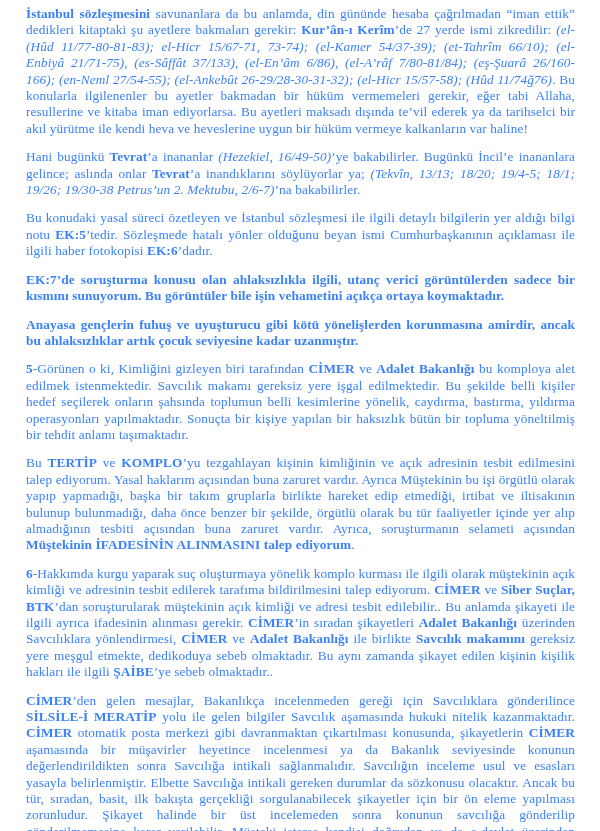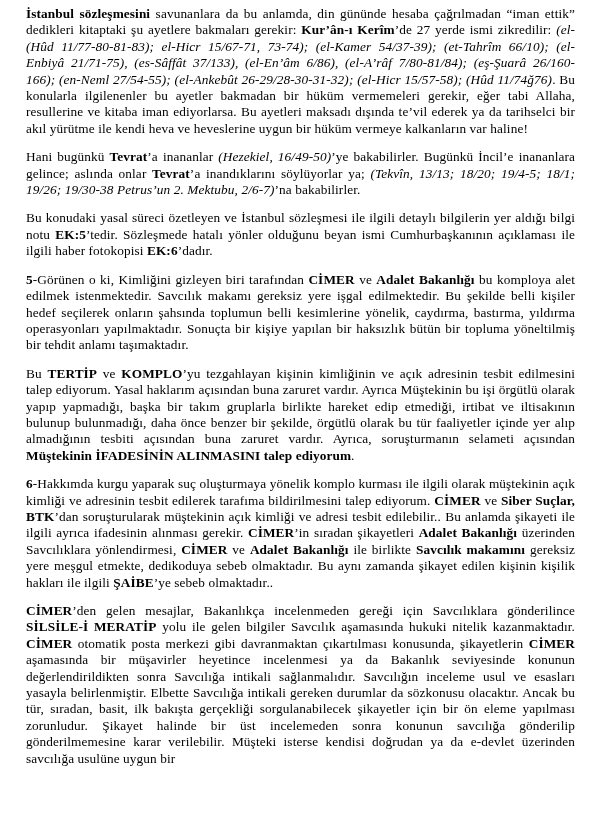--- a/index.html
+++ b/index.html
@@ -18,33 +18,35 @@
   }
   .doc-body {
     width: 100%;
   }
   .para {
     margin: 0 0 12px 0;
     text-align: justify;
     font-family: "Liberation Serif", "DejaVu Serif", serif;
     font-size: 13.3px;
     line-height: 16.4px;
-    color: #000000;
+    color: #3b82f6;
     letter-spacing: 0.1px;
   }
   .para:last-child { margin-bottom: 0; }
   .run-b { font-weight: bold; }
   .run-i { font-style: italic; }
 </style>
 </head>
 <body>
 
 <div class="page">
   <div class="doc-body">
       <p class="para"><span class="run-b">İstanbul sözleşmesini</span><span> savunanlara da bu anlamda, din gününde hesaba çağrılmadan “iman ettik” dedikleri kitaptaki şu ayetlere bakmaları gerekir: </span><span class="run-b">Kur’ân-ı Kerîm</span><span>’de 27 yerde ismi zikredilir: </span><span class="run-i">(el-(Hûd 11/77-80-81-83); el-Hicr 15/67-71, 73-74); (el-Kamer 54/37-39); (et-Tahrîm 66/10); (el-Enbiyâ 21/71-75), (es-Sâffât 37/133), (el-En’âm 6/86), (el-A’râf 7/80-81/84); (eş-Şuarâ 26/160-166); (en-Neml 27/54-55); (el-Ankebût 26-29/28-30-31-32); (el-Hicr 15/57-58); (Hûd 11/74ğ76)</span><span>. Bu konularla ilgilenenler bu ayetler bakmadan bir hüküm vermemeleri gerekir, eğer tabi Allaha, resullerine ve kitaba iman ediyorlarsa. Bu ayetleri maksadı dışında te’vil ederek ya da tarihselci bir akıl yürütme ile kendi heva ve heveslerine uygun bir hüküm vermeye kalkanların var haline!</span></p>
       <p class="para"><span>Hani bugünkü </span><span class="run-b">Tevrat</span><span>’a inananlar </span><span class="run-i">(Hezekiel, 16/49-50)</span><span>’ye bakabilirler. Bugünkü İncil’e inananlara gelince; aslında onlar </span><span class="run-b">Tevrat</span><span>’a inandıklarını söylüyorlar ya; </span><span class="run-i">(Tekvîn, 13/13; 18/20; 19/4-5; 18/1; 19/26; 19/30-38 Petrus’un 2. Mektubu, 2/6-7)</span><span>’na bakabilirler.</span></p>
       <p class="para"><span>Bu konudaki yasal süreci özetleyen ve İstanbul sözleşmesi ile ilgili detaylı bilgilerin yer aldığı bilgi notu </span><span class="run-b">EK:5</span><span>’tedir. Sözleşmede hatalı yönler olduğunu beyan ismi Cumhurbaşkanının açıklaması ile ilgili haber fotokopisi </span><span class="run-b">EK:6</span><span>’dadır.</span></p>
+      <p class="para"><span class="run-b">EK:7’de soruşturma konusu olan ahlaksızlıkla ilgili, utanç verici görüntülerden sadece bir kısmını sunuyorum. Bu görüntüler bile işin vehametini açıkça ortaya koymaktadır.</span></p>
+      <p class="para"><span class="run-b">Anayasa gençlerin fuhuş ve uyuşturucu gibi kötü yönelişlerden korunmasına amirdir, ancak bu ahlaksızlıklar artık çocuk seviyesine kadar uzanmıştır.</span></p>
       <p class="para"><span class="run-b">5</span><span>-Görünen o ki, Kimliğini gizleyen biri tarafından </span><span class="run-b">CİMER</span><span> ve </span><span class="run-b">Adalet Bakanlığı</span><span> bu komploya alet edilmek istenmektedir. Savcılık makamı gereksiz yere işgal edilmektedir. Bu şekilde belli kişiler hedef seçilerek onların şahsında toplumun belli kesimlerine yönelik, caydırma, bastırma, yıldırma operasyonları yapılmaktadır. Sonuçta bir kişiye yapılan bir haksızlık bütün bir topluma yöneltilmiş bir tehdit anlamı taşımaktadır.</span></p>
       <p class="para"><span>Bu </span><span class="run-b">TERTİP</span><span> ve </span><span class="run-b">KOMPLO</span><span>’yu tezgahlayan kişinin kimliğinin ve açık adresinin tesbit edilmesini talep ediyorum. Yasal haklarım açısından buna zaruret vardır. Ayrıca Müştekinin bu işi örgütlü olarak yapıp yapmadığı, başka bir takım gruplarla birlikte hareket edip etmediği, irtibat ve iltisakının bulunup bulunmadığı, daha önce benzer bir şekilde, örgütlü olarak bu tür faaliyetler içinde yer alıp almadığının tesbiti açısından buna zaruret vardır. Ayrıca, soruşturmanın selameti açısından </span><span class="run-b">Müştekinin İFADESİNİN ALINMASINI talep ediyorum</span><span>.</span></p>
       <p class="para"><span class="run-b">6</span><span>-Hakkımda kurgu yaparak suç oluşturmaya yönelik komplo kurması ile ilgili olarak müştekinin açık kimliği ve adresinin tesbit edilerek tarafıma bildirilmesini talep ediyorum. </span><span class="run-b">CİMER</span><span> ve </span><span class="run-b">Siber Suçlar, BTK</span><span>’dan soruşturularak müştekinin açık kimliği ve adresi tesbit edilebilir.. Bu anlamda şikayeti ile ilgili ayrıca ifadesinin alınması gerekir. </span><span class="run-b">CİMER</span><span>’in sıradan şikayetleri </span><span class="run-b">Adalet Bakanlığı</span><span> üzerinden Savcılıklara yönlendirmesi, </span><span class="run-b">CİMER</span><span> ve </span><span class="run-b">Adalet Bakanlığı</span><span> ile birlikte </span><span class="run-b">Savcılık makamını</span><span> gereksiz yere meşgul etmekte, dedikoduya sebeb olmaktadır. Bu aynı zamanda şikayet edilen kişinin kişilik hakları ile ilgili </span><span class="run-b">ŞAİBE</span><span>’ye sebeb olmaktadır..</span></p>
       <p class="para"><span class="run-b">CİMER</span><span>’den gelen mesajlar, Bakanlıkça incelenmeden gereği için Savcılıklara gönderilince </span><span class="run-b">SİLSİLE-İ MERATİP</span><span> yolu ile gelen bilgiler Savcılık aşamasında hukuki nitelik kazanmaktadır. </span><span class="run-b">CİMER</span><span> otomatik posta merkezi gibi davranmaktan çıkartılması konusunda, şikayetlerin </span><span class="run-b">CİMER</span><span> aşamasında bir müşavirler heyetince incelenmesi ya da Bakanlık seviyesinde konunun değerlendirildikten sonra Savcılığa intikali sağlanmalıdır. Savcılığın inceleme usul ve esasları yasayla belirlenmiştir. Elbette Savcılığa intikali gereken durumlar da sözkonusu olacaktır. Ancak bu tür, sıradan, basit, ilk bakışta gerçekliği sorgulanabilecek şikayetler için bir ön eleme yapılması zorunludur. Şikayet halinde bir üst incelemeden sonra konunun savcılığa gönderilip gönderilmemesine karar verilebilir. Müşteki isterse kendisi doğrudan ya da e-devlet üzerinden savcılığa usulüne uygun bir</span></p>
     </div>
 </div>
 
 </body></html>

